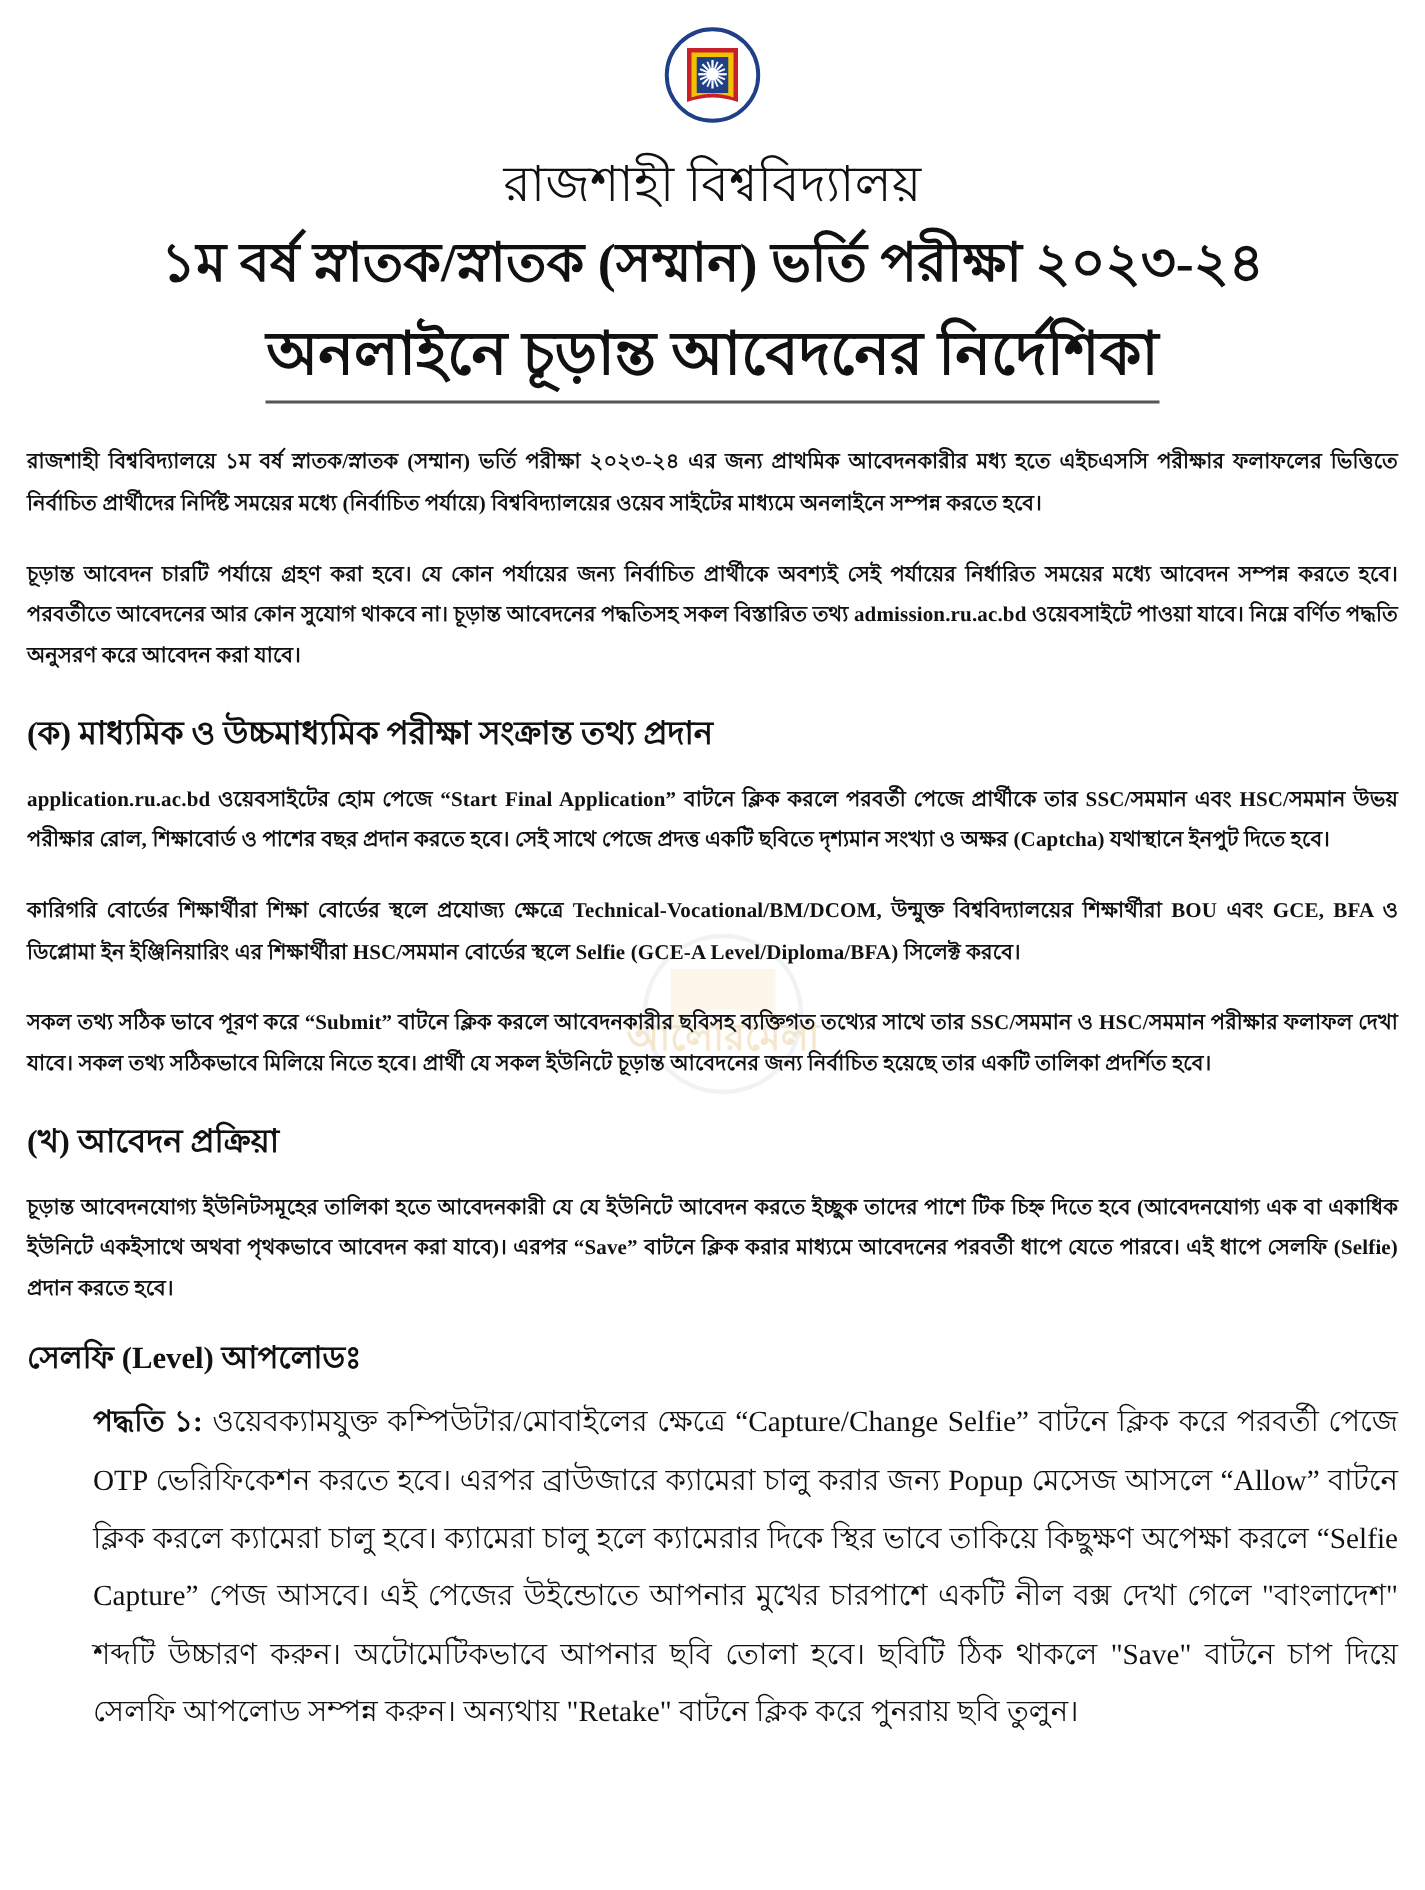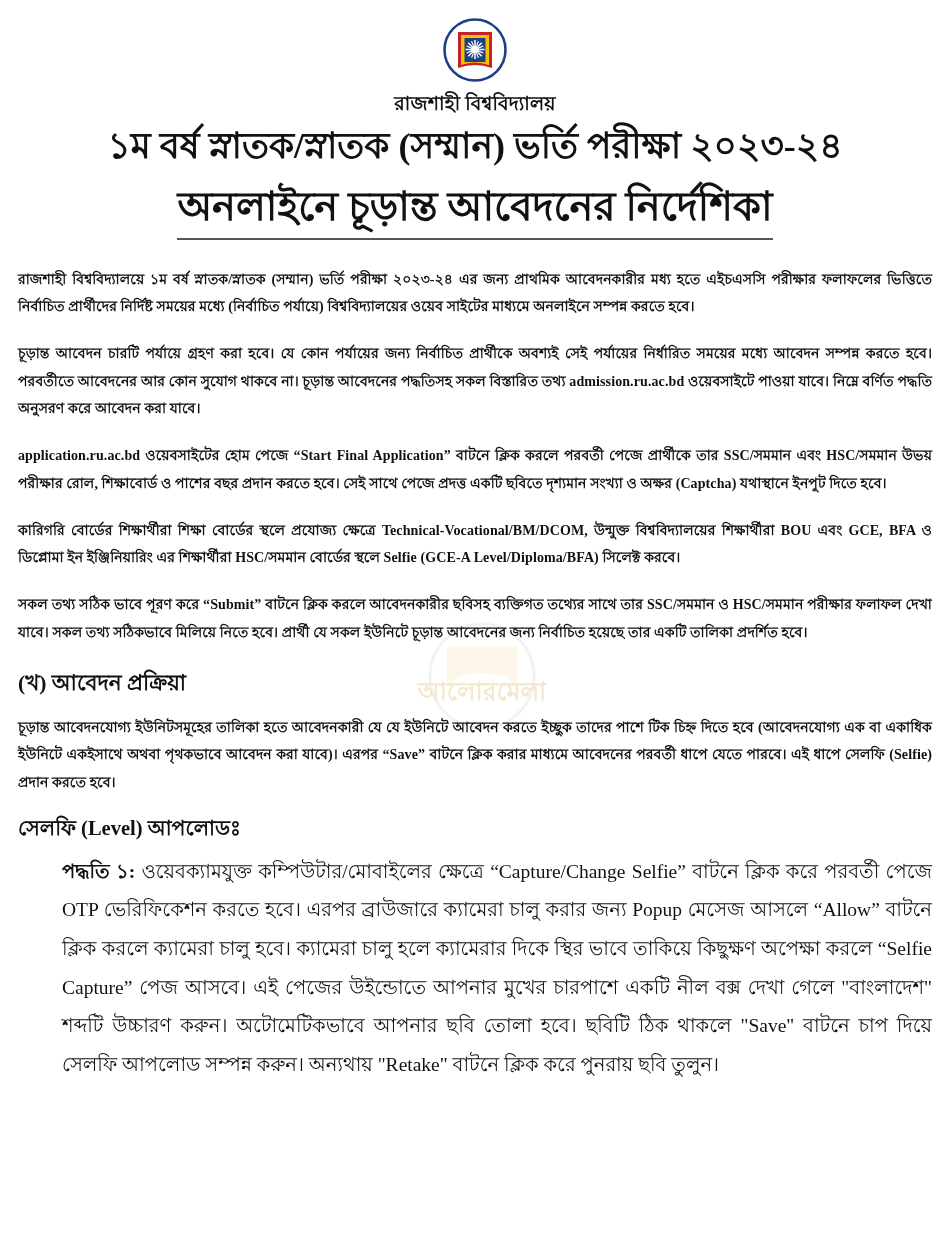--- a/index.html
+++ b/index.html
@@ -43,24 +43,24 @@
   }
   .logo-wrap {
     display: flex;
     justify-content: center;
     align-items: center;
     height: 72px;
   }
   .logo { display:block; }
 
   .uni-name {
-    font-size: 19px;
-    font-weight: bold;
+    font-size: 33px;
+    font-weight: normal;
     letter-spacing: .2px;
-    margin-top: 6px;
+    margin-top: 18px;
     line-height: 1.25;
   }
   .exam-line {
     font-size: 36px;
     font-weight: bold;
     margin-top: 8px;
     line-height: 1.25;
   }
   .main-title {
     display: inline-block;
@@ -177,20 +177,21 @@
       <div class="main-title">অনলাইনে চূড়ান্ত আবেদনের নির্দেশিকা</div>
     </div>
   </div>
 
   <div class="content">
 
     <p class="para">রাজশাহী বিশ্ববিদ্যালয়ে ১ম বর্ষ স্নাতক/স্নাতক (সম্মান) ভর্তি পরীক্ষা ২০২৩-২৪ এর জন্য প্রাথমিক আবেদনকারীর মধ্য হতে এইচএসসি পরীক্ষার ফলাফলের ভিত্তিতে নির্বাচিত প্রার্থীদের নির্দিষ্ট সময়ের মধ্যে (নির্বাচিত পর্যায়ে) বিশ্ববিদ্যালয়ের ওয়েব সাইটের মাধ্যমে অনলাইনে সম্পন্ন করতে হবে।</p>
 
     <p class="para">চূড়ান্ত আবেদন চারটি পর্যায়ে গ্রহণ করা হবে। যে কোন পর্যায়ের জন্য নির্বাচিত প্রার্থীকে অবশ্যই সেই পর্যায়ের নির্ধারিত সময়ের মধ্যে আবেদন সম্পন্ন করতে হবে। পরবর্তীতে আবেদনের আর কোন সুযোগ থাকবে না। চূড়ান্ত আবেদনের পদ্ধতিসহ সকল বিস্তারিত তথ্য admission.ru.ac.bd ওয়েবসাইটে পাওয়া যাবে। নিম্নে বর্ণিত পদ্ধতি অনুসরণ করে আবেদন করা যাবে।</p>
 
+    <h2 class="section">(ক) মাধ্যমিক ও উচ্চমাধ্যমিক পরীক্ষা সংক্রান্ত তথ্য প্রদান</h2>
 
     <p class="para">application.ru.ac.bd ওয়েবসাইটের হোম পেজে “Start Final Application” বাটনে ক্লিক করলে পরবর্তী পেজে প্রার্থীকে তার SSC/সমমান এবং HSC/সমমান উভয় পরীক্ষার রোল, শিক্ষাবোর্ড ও পাশের বছর প্রদান করতে হবে। সেই সাথে পেজে প্রদত্ত একটি ছবিতে দৃশ্যমান সংখ্যা ও অক্ষর (Captcha) যথাস্থানে ইনপুট দিতে হবে।</p>
 
     <p class="para">কারিগরি বোর্ডের শিক্ষার্থীরা শিক্ষা বোর্ডের স্থলে প্রযোজ্য ক্ষেত্রে Technical-Vocational/BM/DCOM, উন্মুক্ত বিশ্ববিদ্যালয়ের শিক্ষার্থীরা BOU এবং GCE, BFA ও ডিপ্লোমা ইন ইঞ্জিনিয়ারিং এর শিক্ষার্থীরা HSC/সমমান বোর্ডের স্থলে Selfie (GCE-A Level/Diploma/BFA) সিলেক্ট করবে।</p>
 
     <p class="para">সকল তথ্য সঠিক ভাবে পূরণ করে “Submit” বাটনে ক্লিক করলে আবেদনকারীর ছবিসহ ব্যক্তিগত তথ্যের সাথে তার SSC/সমমান ও HSC/সমমান পরীক্ষার ফলাফল দেখা যাবে।  সকল তথ্য সঠিকভাবে মিলিয়ে নিতে হবে। প্রার্থী যে সকল ইউনিটে চূড়ান্ত আবেদনের জন্য নির্বাচিত হয়েছে তার একটি তালিকা প্রদর্শিত হবে।</p>
 
     <h2 class="section">(খ) আবেদন প্রক্রিয়া</h2>
 
     <p class="para tight">চূড়ান্ত আবেদনযোগ্য ইউনিটসমূহের তালিকা হতে আবেদনকারী যে যে ইউনিটে আবেদন করতে ইচ্ছুক তাদের পাশে টিক চিহ্ন দিতে হবে (আবেদনযোগ্য এক বা একাধিক ইউনিটে একইসাথে অথবা পৃথকভাবে আবেদন করা যাবে)। এরপর “Save” বাটনে ক্লিক করার মাধ্যমে আবেদনের পরবর্তী ধাপে যেতে পারবে। এই ধাপে সেলফি (Selfie) প্রদান করতে হবে।</p>

